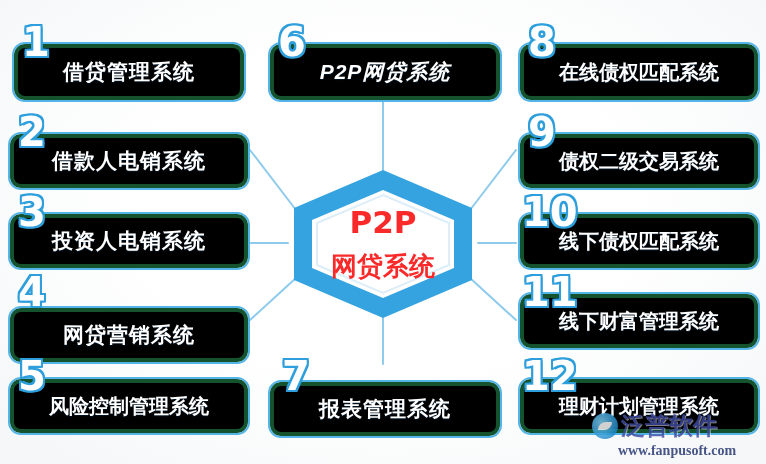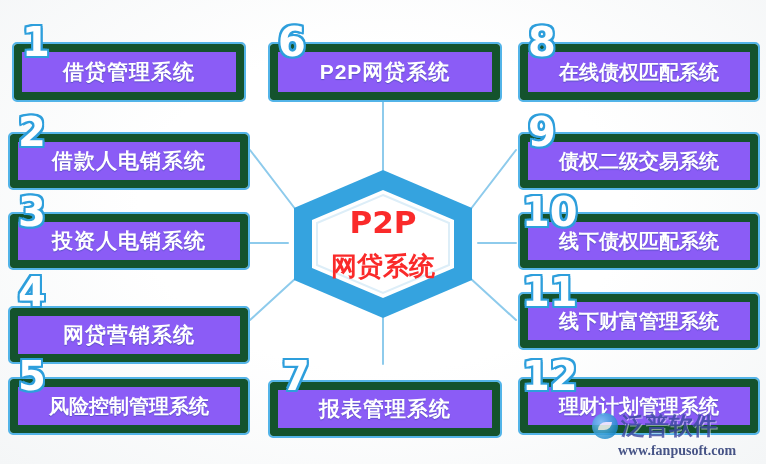--- a/index.html
+++ b/index.html
@@ -32,24 +32,24 @@
     left: 0;
     top: 0;
     width: 766px;
     height: 464px;
   }
 
   
   .node {
     position: absolute;
     box-sizing: border-box;
-    background: #8b5cf6;
-    border: 8px solid #14532d;
+    background: #000000;
+    border: 4px solid #14532d;
     outline: 2px solid #53b4e8;
-    border-radius: 3px;
+    border-radius: 11px;
     display: flex;
     align-items: center;
     justify-content: center;
     box-shadow: 0 0 0 1px rgba(255,255,255,0.9);
   }
   .node .label {
     color: #ffffff;
     font-size: 21px;
     font-weight: bold;
     letter-spacing: 1px;
@@ -221,21 +221,21 @@
   <div class="node narrow" style="left:10px; top:308px; width:238px; height:54px;">
     <span class="label">网贷营销系统</span>
   </div>
 
   <div class="num" style="left:18px; top:356px;">5</div>
   <div class="node wide" style="left:10px; top:379px; width:238px; height:54px;">
     <span class="label">风险控制管理系统</span>
   </div>
 
   <div class="num" style="left:278px; top:22px;">6</div>
-  <div class="node narrow" style="left:270px; top:44px; width:230px; height:56px;">
+  <div class="node narrow" style="left:270px; top:44px; width:230px; height:56px;font-style:italic;">
     <span class="label">P2P网贷系统</span>
   </div>
 
   <div class="num" style="left:282px; top:356px;">7</div>
   <div class="node narrow" style="left:270px; top:382px; width:230px; height:54px;">
     <span class="label">报表管理系统</span>
   </div>
 
   <div class="num" style="left:528px; top:22px;">8</div>
   <div class="node wide" style="left:520px; top:44px; width:238px; height:56px;">

